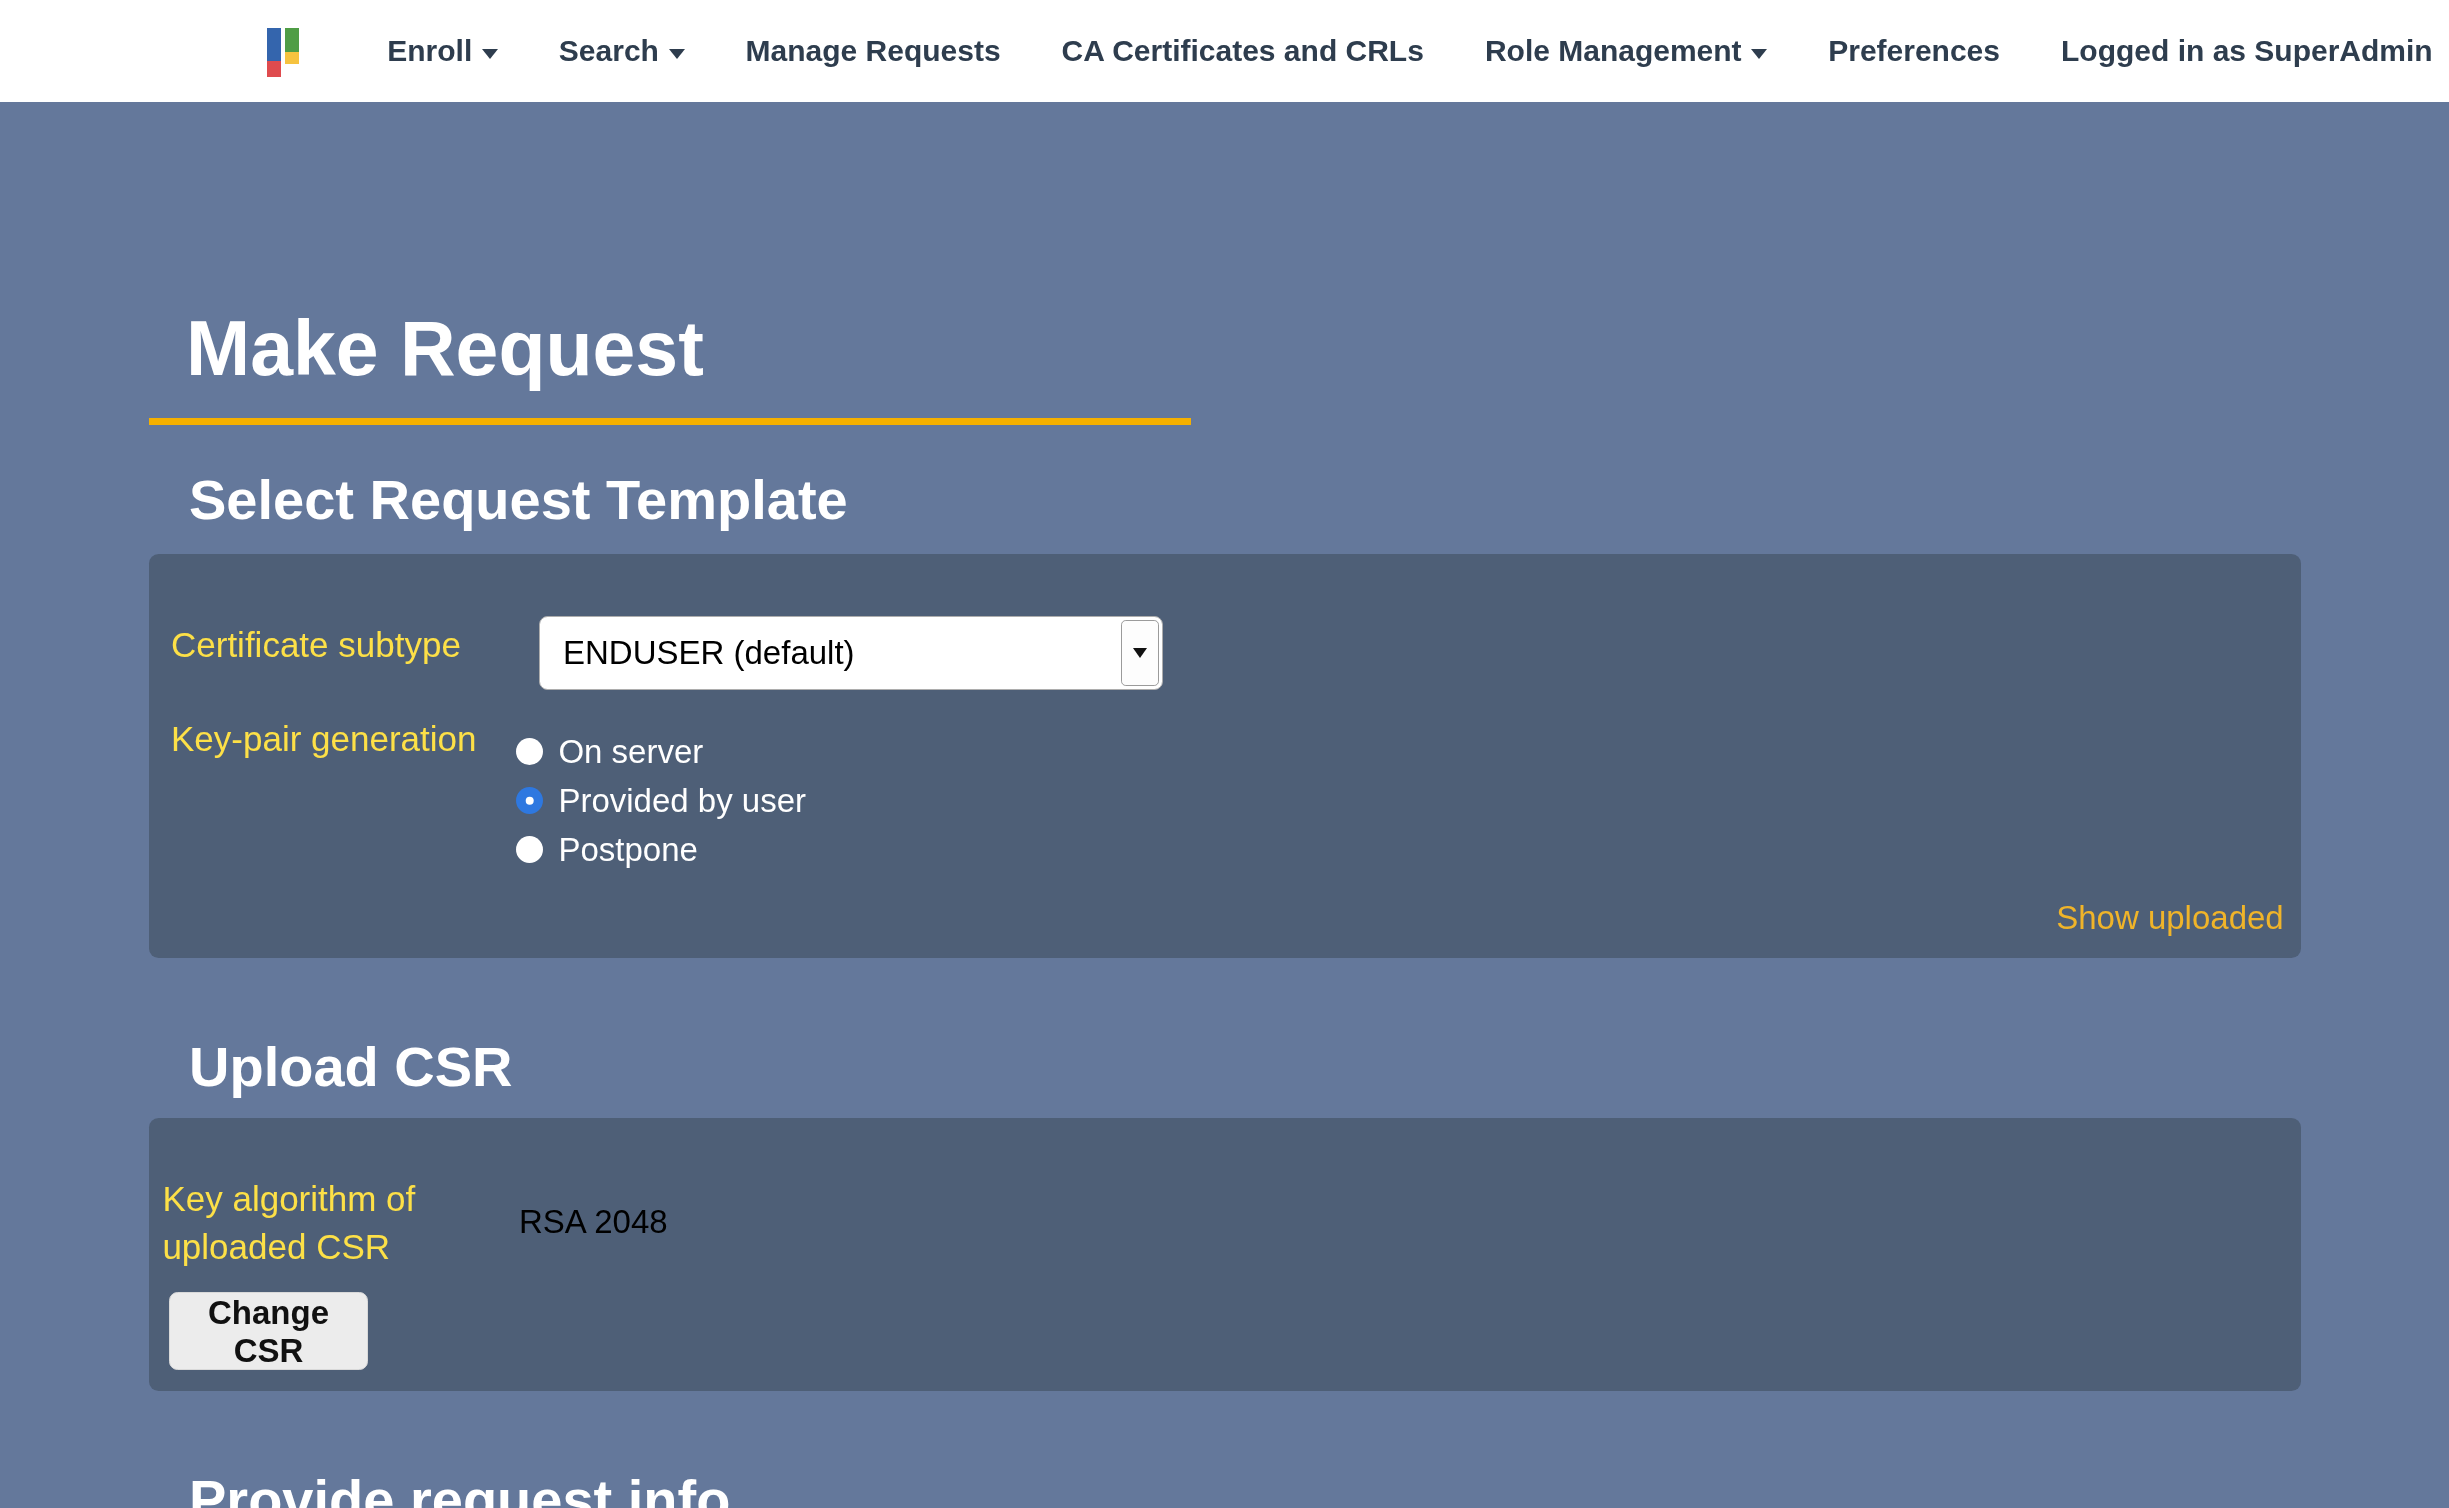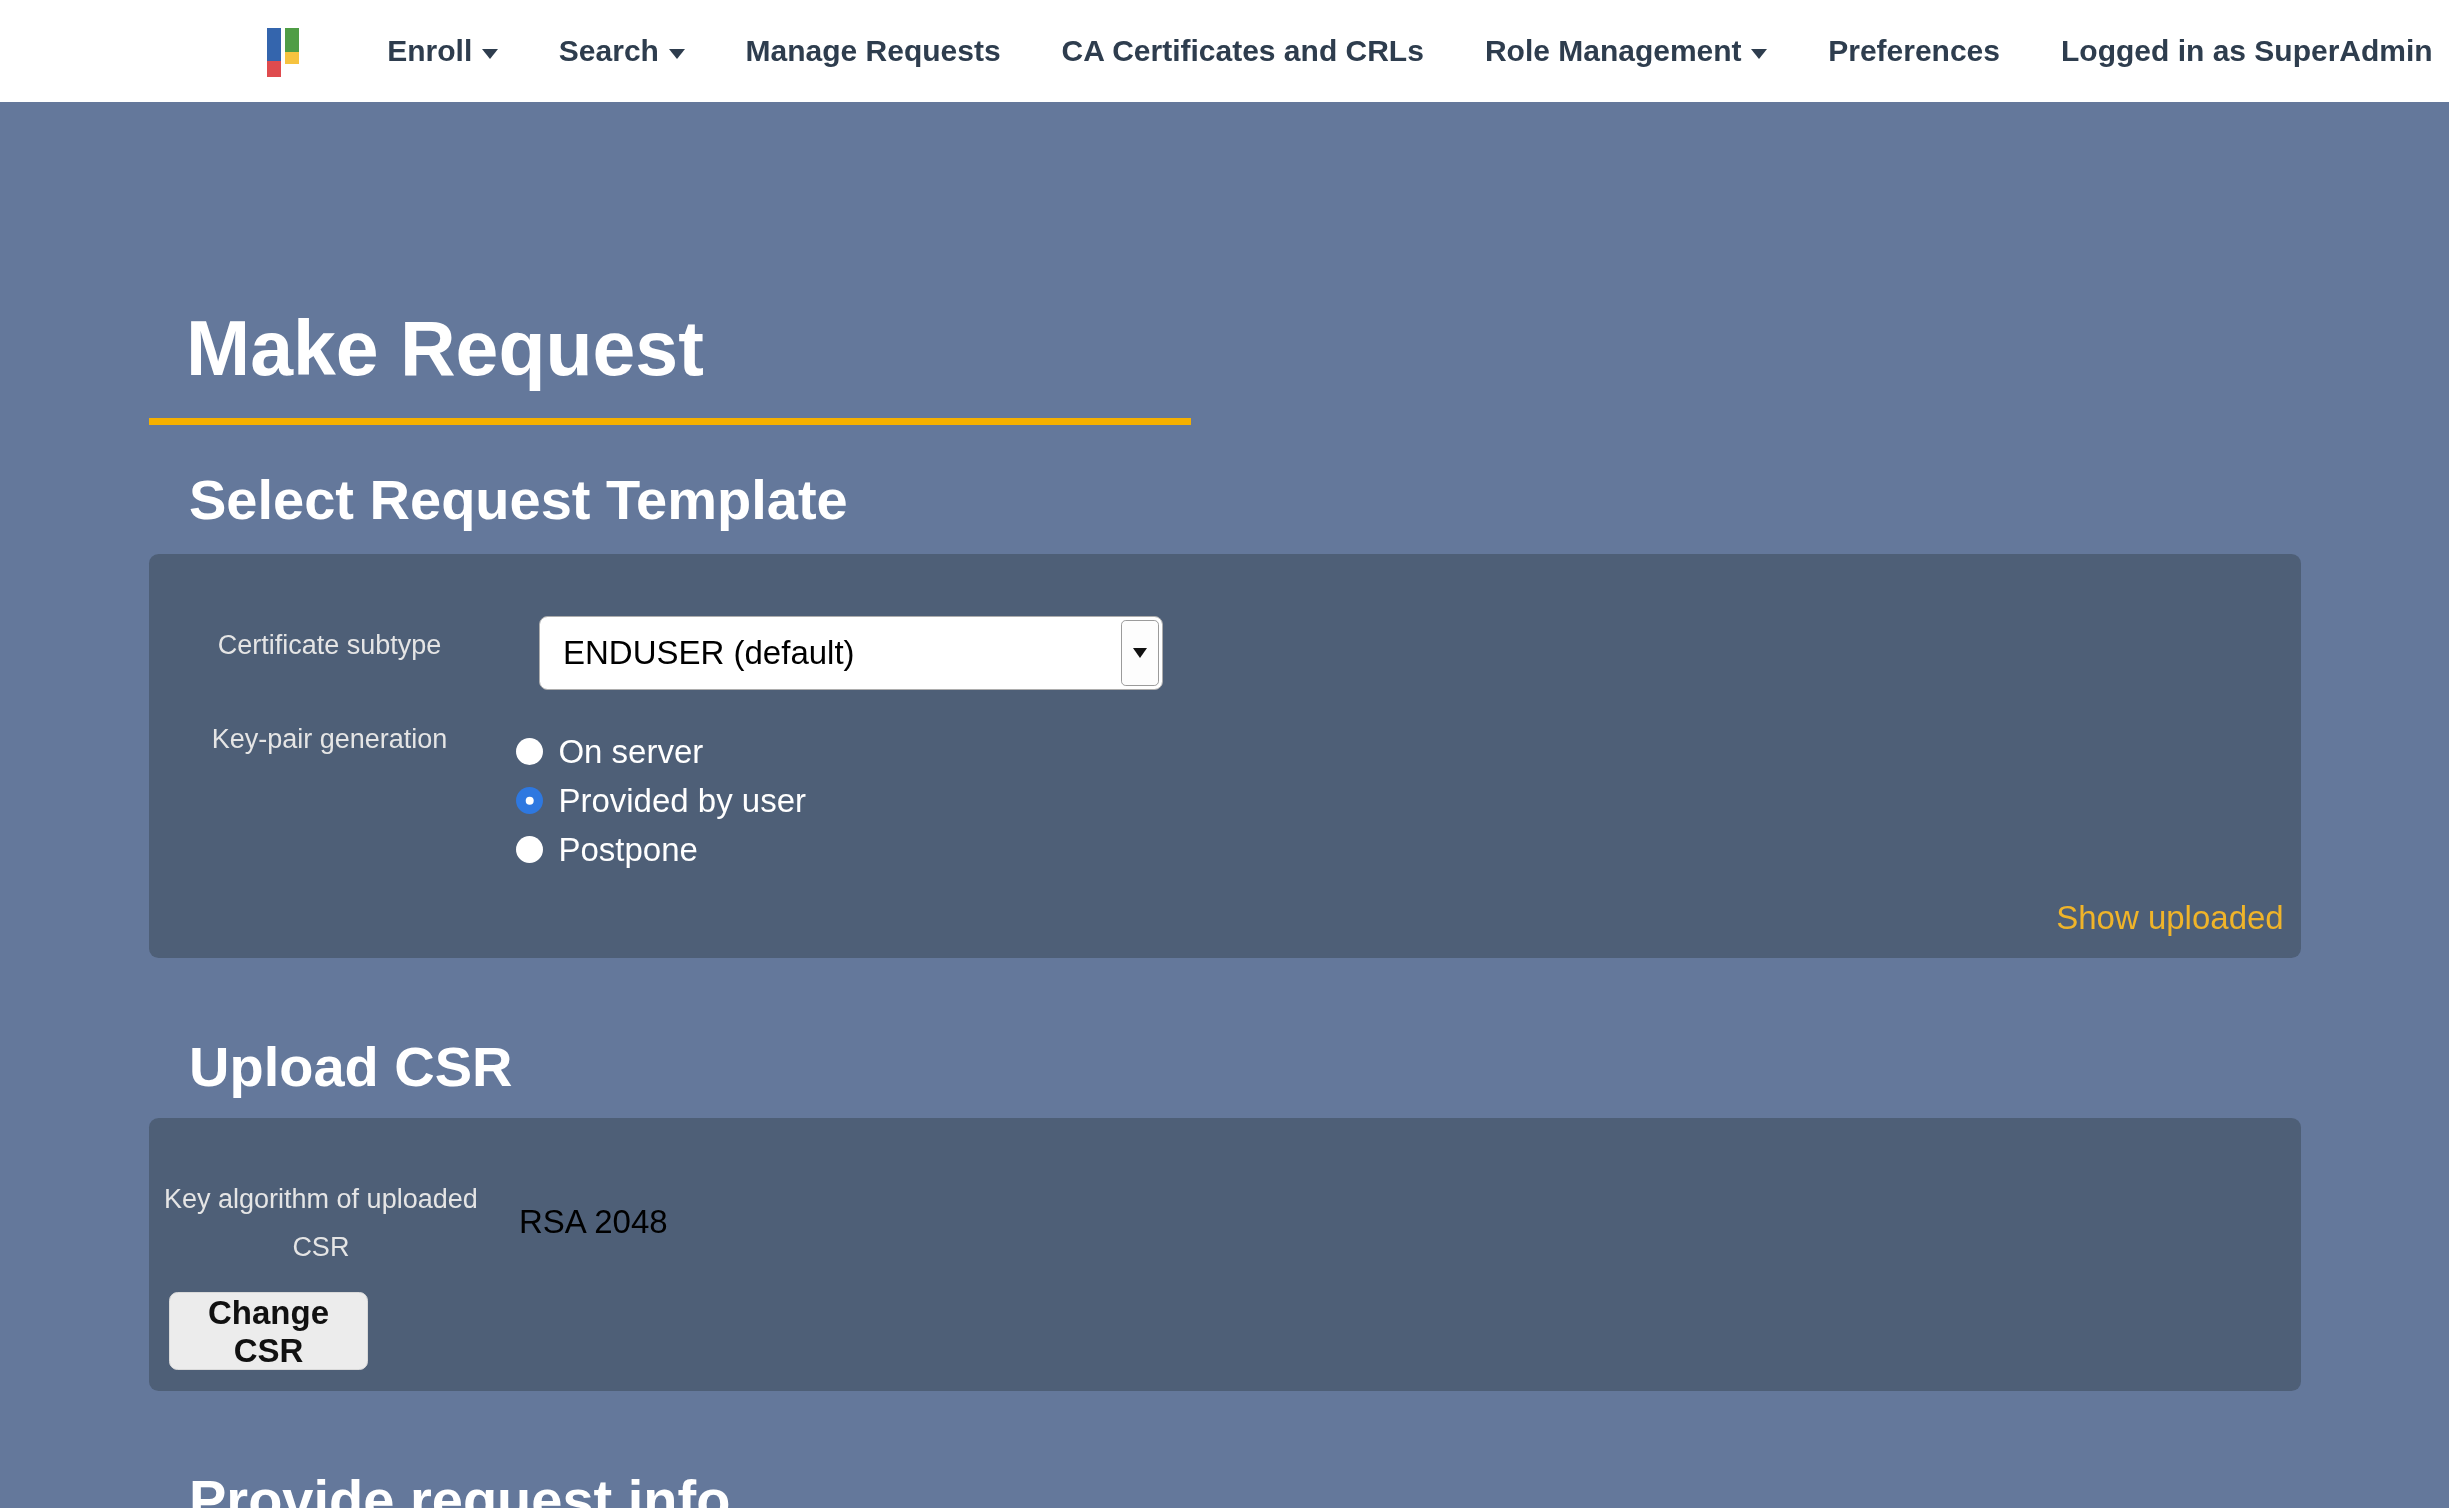--- a/index.html
+++ b/index.html
@@ -76,23 +76,23 @@
     position:absolute; left:149px;
     width:2152px;
     background:#4e5f77;
     border-radius:9.6px;
   }
   .panel-select-template{ top:452px; height:404px; }
   .panel-upload-csr{ top:1016px; height:273px; }
   .field-label{
     position:absolute;
     width:317px;
-    text-align:center;
-    color:#e5e5e5;
-    font-size:27px;
+    text-align:left;
+    color:#fde047;
+    font-size:35px;
     line-height:42px;
   }
   .label-cert-subtype{ left:22px; top:70px; }
   .label-keypair{ left:22px; top:164px; }
   .label-key-alg{ left:13.4px; top:57px; line-height:48px; }
   
   .select-box{
     position:absolute; left:390px; top:62px;
     width:624px; height:74px;
     background:#ffffff;

